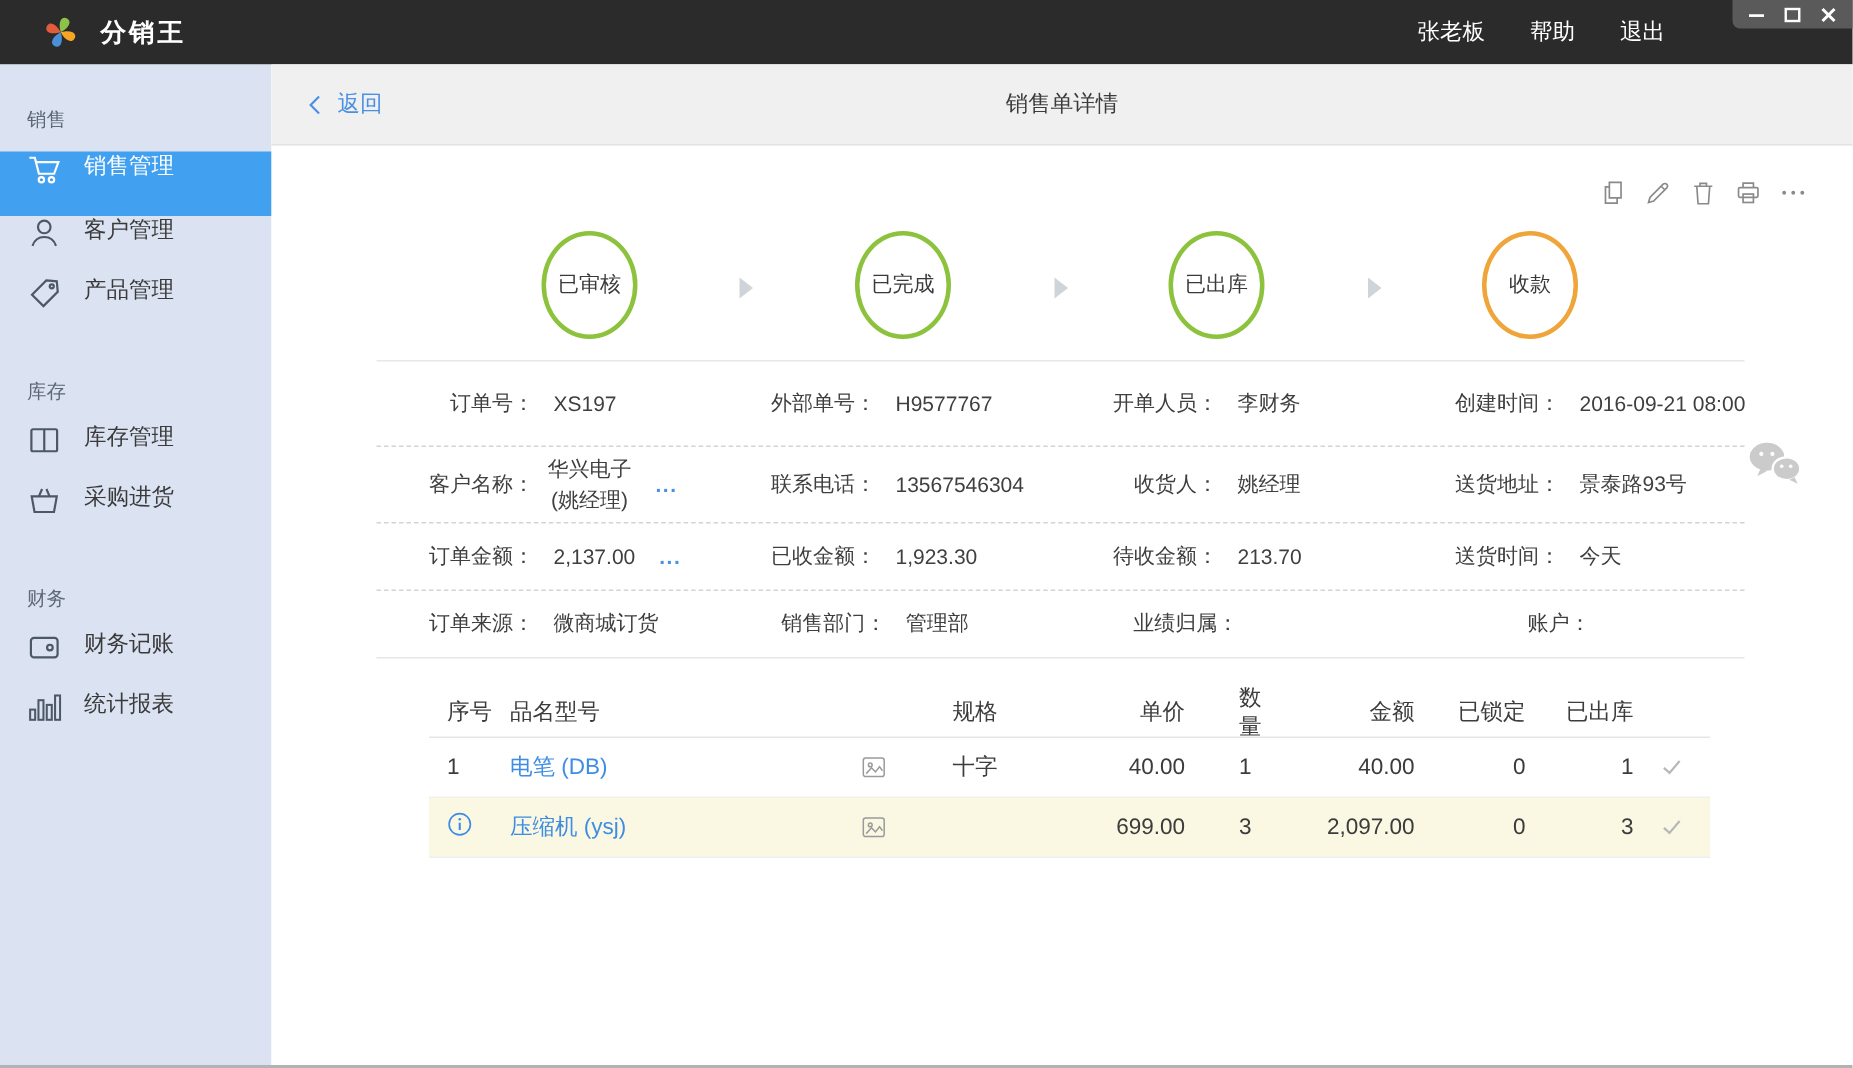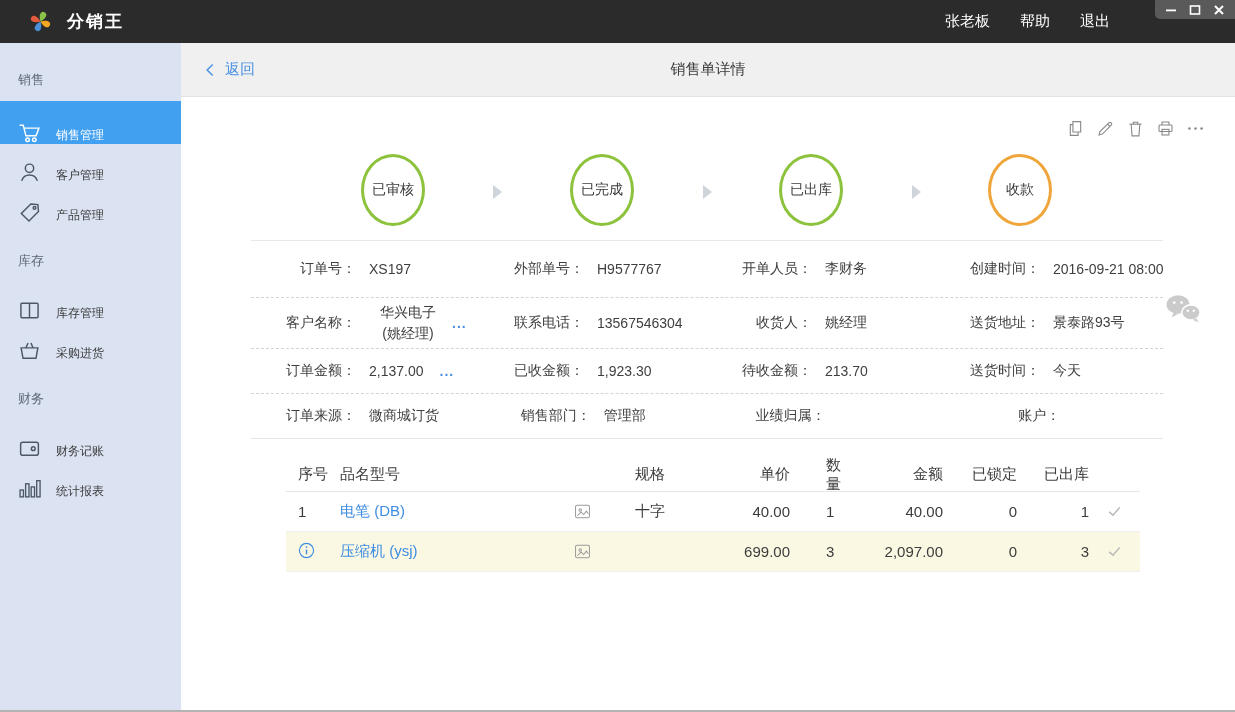--- a/index.html
+++ b/index.html
@@ -15,21 +15,21 @@
   .topnav { position:absolute; right:125px; top:0; height:43px; display:flex; align-items:center; gap:30px; }
   .topnav .nav-item { color:#fff; font-size:15px; cursor:pointer; }
   .win-controls { position:absolute; right:0; top:0; width:80px; height:19px; background:#5a5a5a;
                   border-radius:0 0 0 5px; display:flex; align-items:center; justify-content:space-evenly; }
   .win-btn { width:16px; height:16px; display:flex; align-items:center; justify-content:center; cursor:pointer; }
 
   
   .sidebar { position:absolute; left:0; top:43px; width:181px; height:667px; background:#dbe3f2; padding-top:14px; }
   .section-label { padding:14px 0 12px 18px; font-size:13px; color:#5d6878; }
   .section-label.later { padding-top:28px; }
-  .side-item { height:40px; display:flex; align-items:flex-end; padding-left:18px; color:#3a3a3a; font-size:12px; cursor:pointer; }
+  .side-item { height:40px; display:flex; align-items:flex-start; padding-left:18px; color:#3a3a3a; font-size:15px; cursor:pointer; }
   .side-item .icn { width:23px; height:23px; margin-right:15px; color:#4c5866; flex-shrink:0; }
   .side-item.active { height:43px; background:#41a0f0; color:#fff; }
   .side-item.active .icn { color:#fff; }
 
   
   .main { position:absolute; left:181px; top:43px; width:1054px; height:667px; background:#fff; }
   .main-header { position:relative; height:54px; background:#f0f0f0; border-bottom:1px solid #e3e3e3;
                  display:flex; align-items:center; }
   .back { margin-left:22px; display:flex; align-items:center; gap:9px; color:#4a90e2; font-size:15px; cursor:pointer; }
   .page-title { position:absolute; left:50%; transform:translateX(-50%); font-size:15px; color:#3c3c3c; }
@@ -44,21 +44,21 @@
                 border-top:7px solid transparent; border-bottom:7px solid transparent; border-left:9px solid #cfd4da; }
 
   
   .details { position:absolute; top:197px; left:70px; width:912px; border-top:1px solid #e8e8e8; font-size:14px; color:#3f3f3f; }
   .d-row { display:flex; align-items:center; border-bottom:1px dashed #d4d4d4; }
   .d-row.r1 { height:57px; } .d-row.r2 { height:51px; } .d-row.r3 { height:45px; }
   .d-row.r4 { height:45px; border-bottom:1px solid #e6e6e6;gap:27px; }
   .d-cell { flex:1; display:flex; align-items:center; min-width:0; }
   .d-label { width:105px; text-align:right; flex-shrink:0; }
   .d-value { margin-left:13px; white-space:nowrap; }
-  .twoline { display:inline-flex; flex-direction:column; align-items:center; line-height:1.5; margin-left:24px; }
+  .twoline { display:inline-flex; flex-direction:column; align-items:center; line-height:1.5; margin-left:9px; }
   .more-link { color:#4a90e2; font-weight:bold; margin-left:16px; letter-spacing:1px; cursor:pointer; }
 
   
   .wechat-float { position:absolute; top:250px; left:984px; width:36px; height:32px; cursor:pointer; }
 
   
   .ptable { position:absolute; top:415px; left:105px; width:854px; font-size:15px; color:#3c3c3c; }
   .p-head { display:flex; align-items:center; height:34px; border-bottom:1px solid #e6e6e6; }
   .p-row  { display:flex; align-items:center; height:40px; border-bottom:1px solid #efefef; cursor:default; }
   .p-row.hl { background:#faf8e3; }

